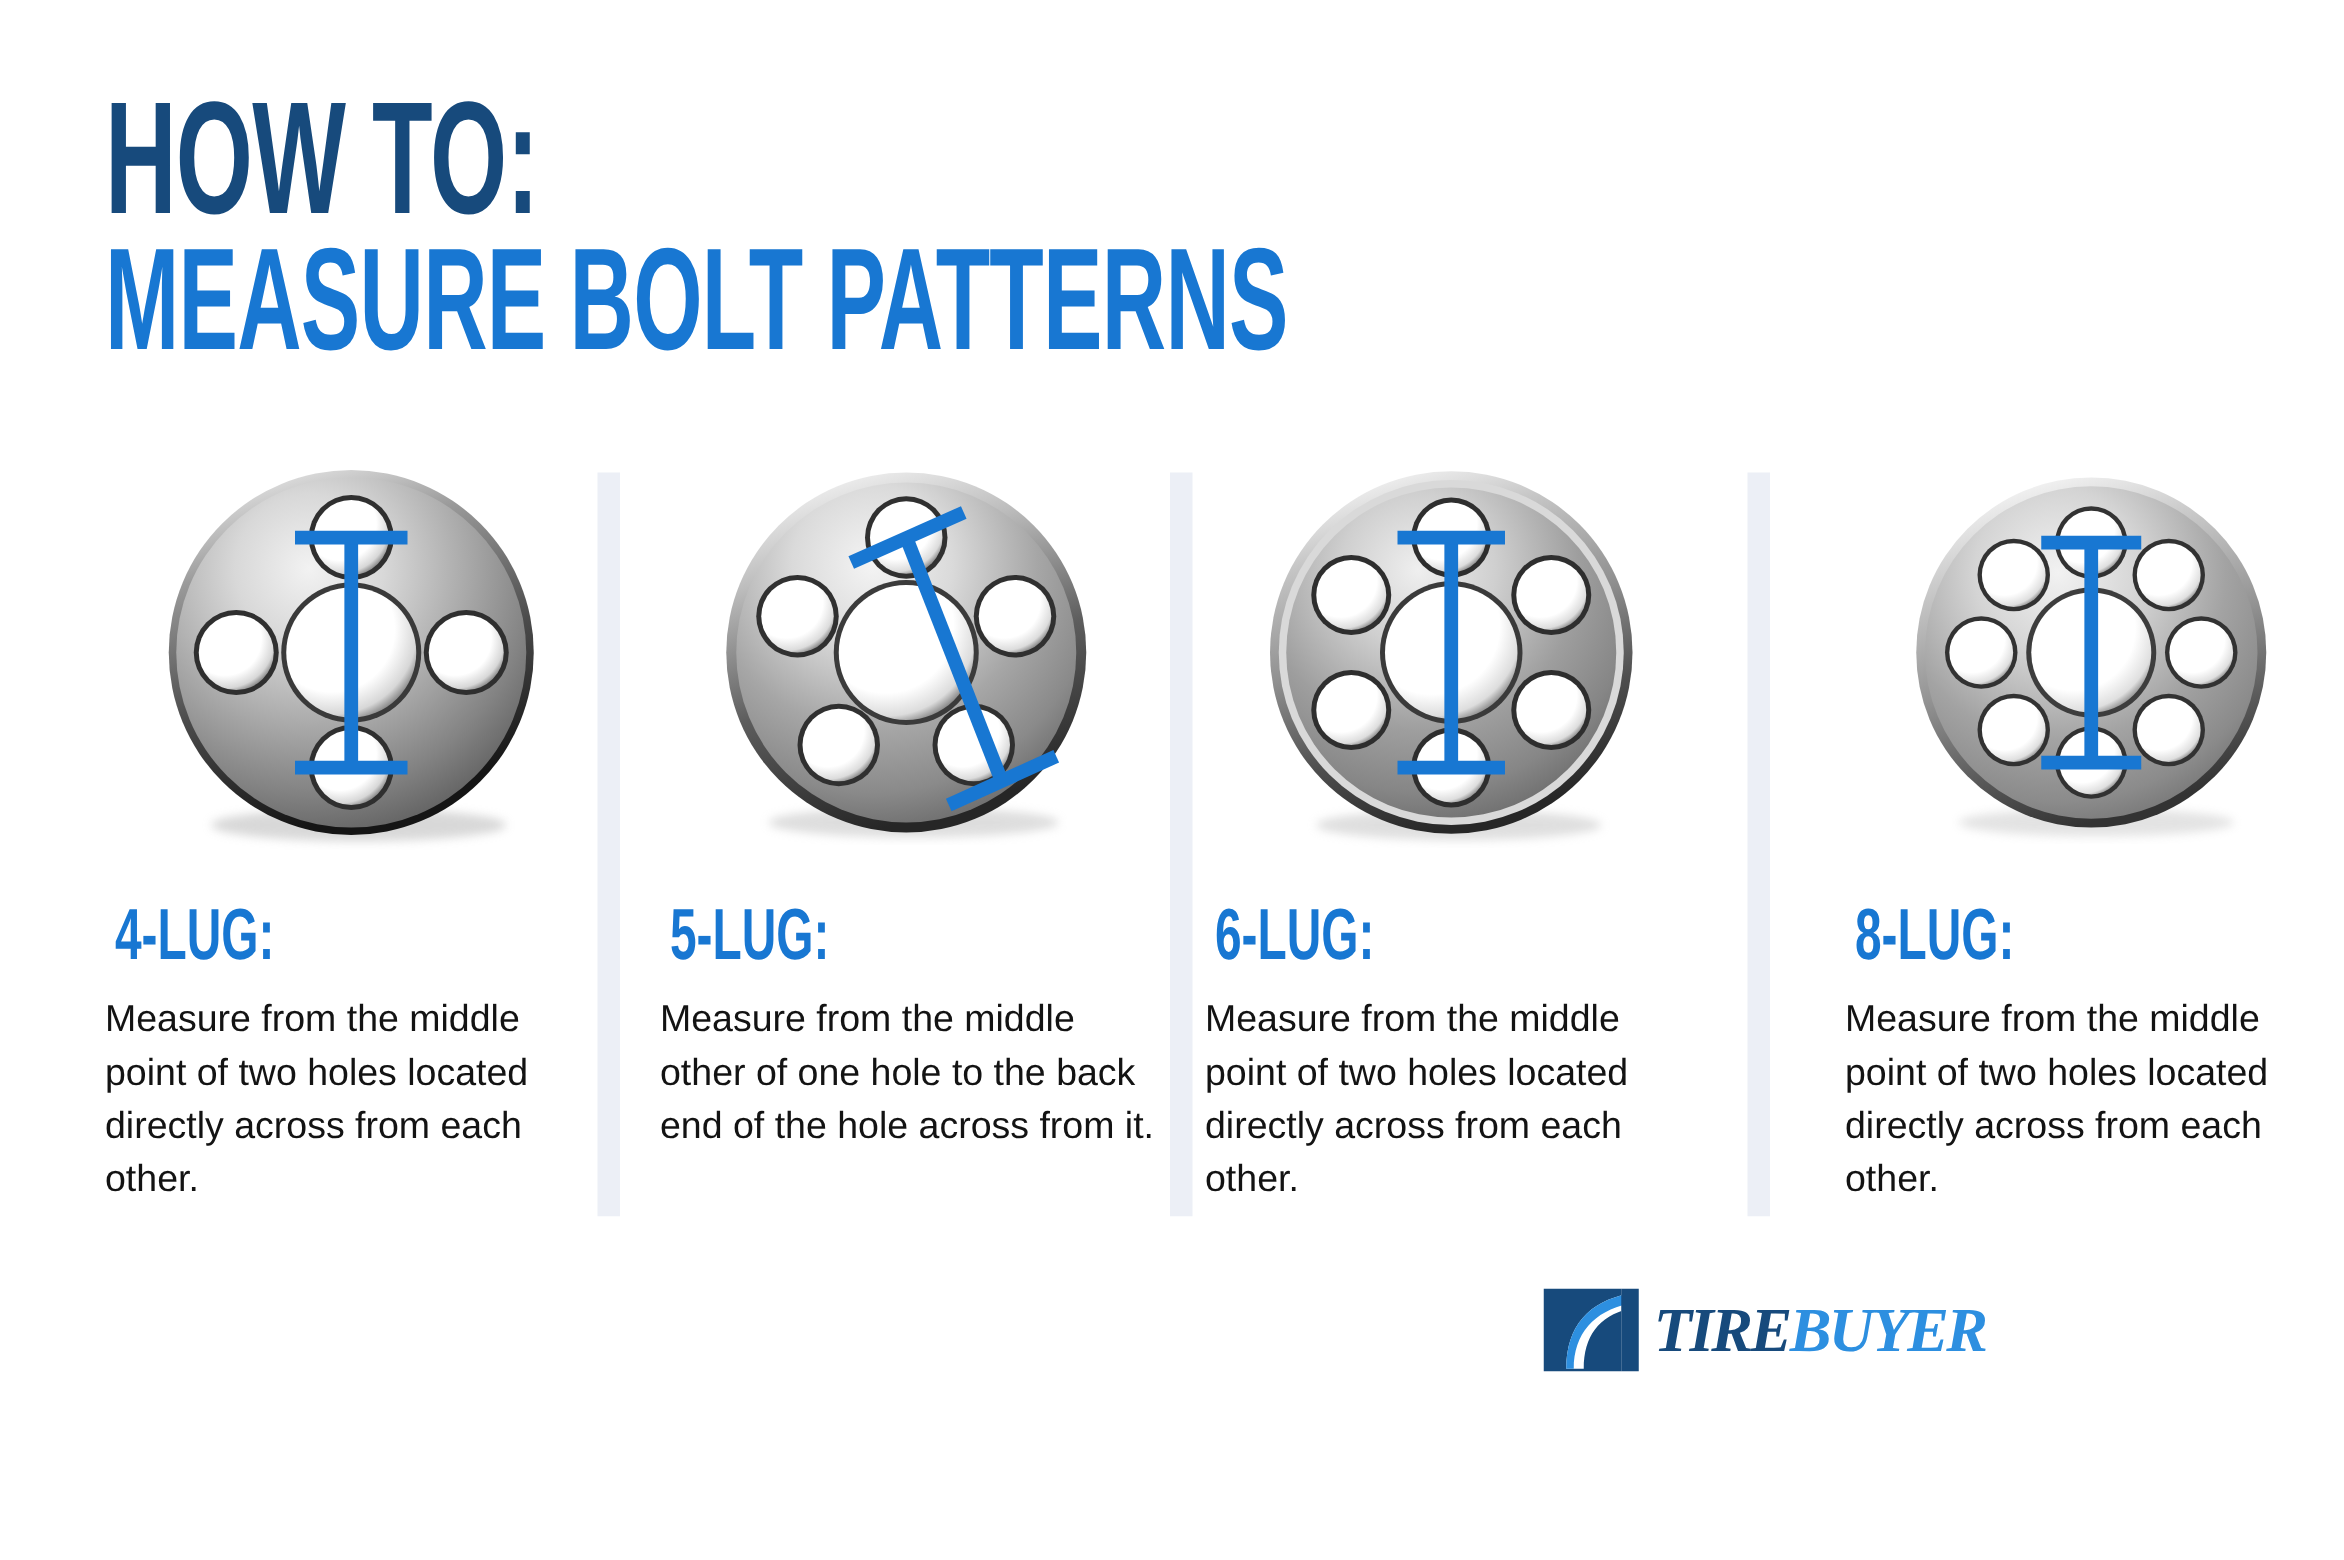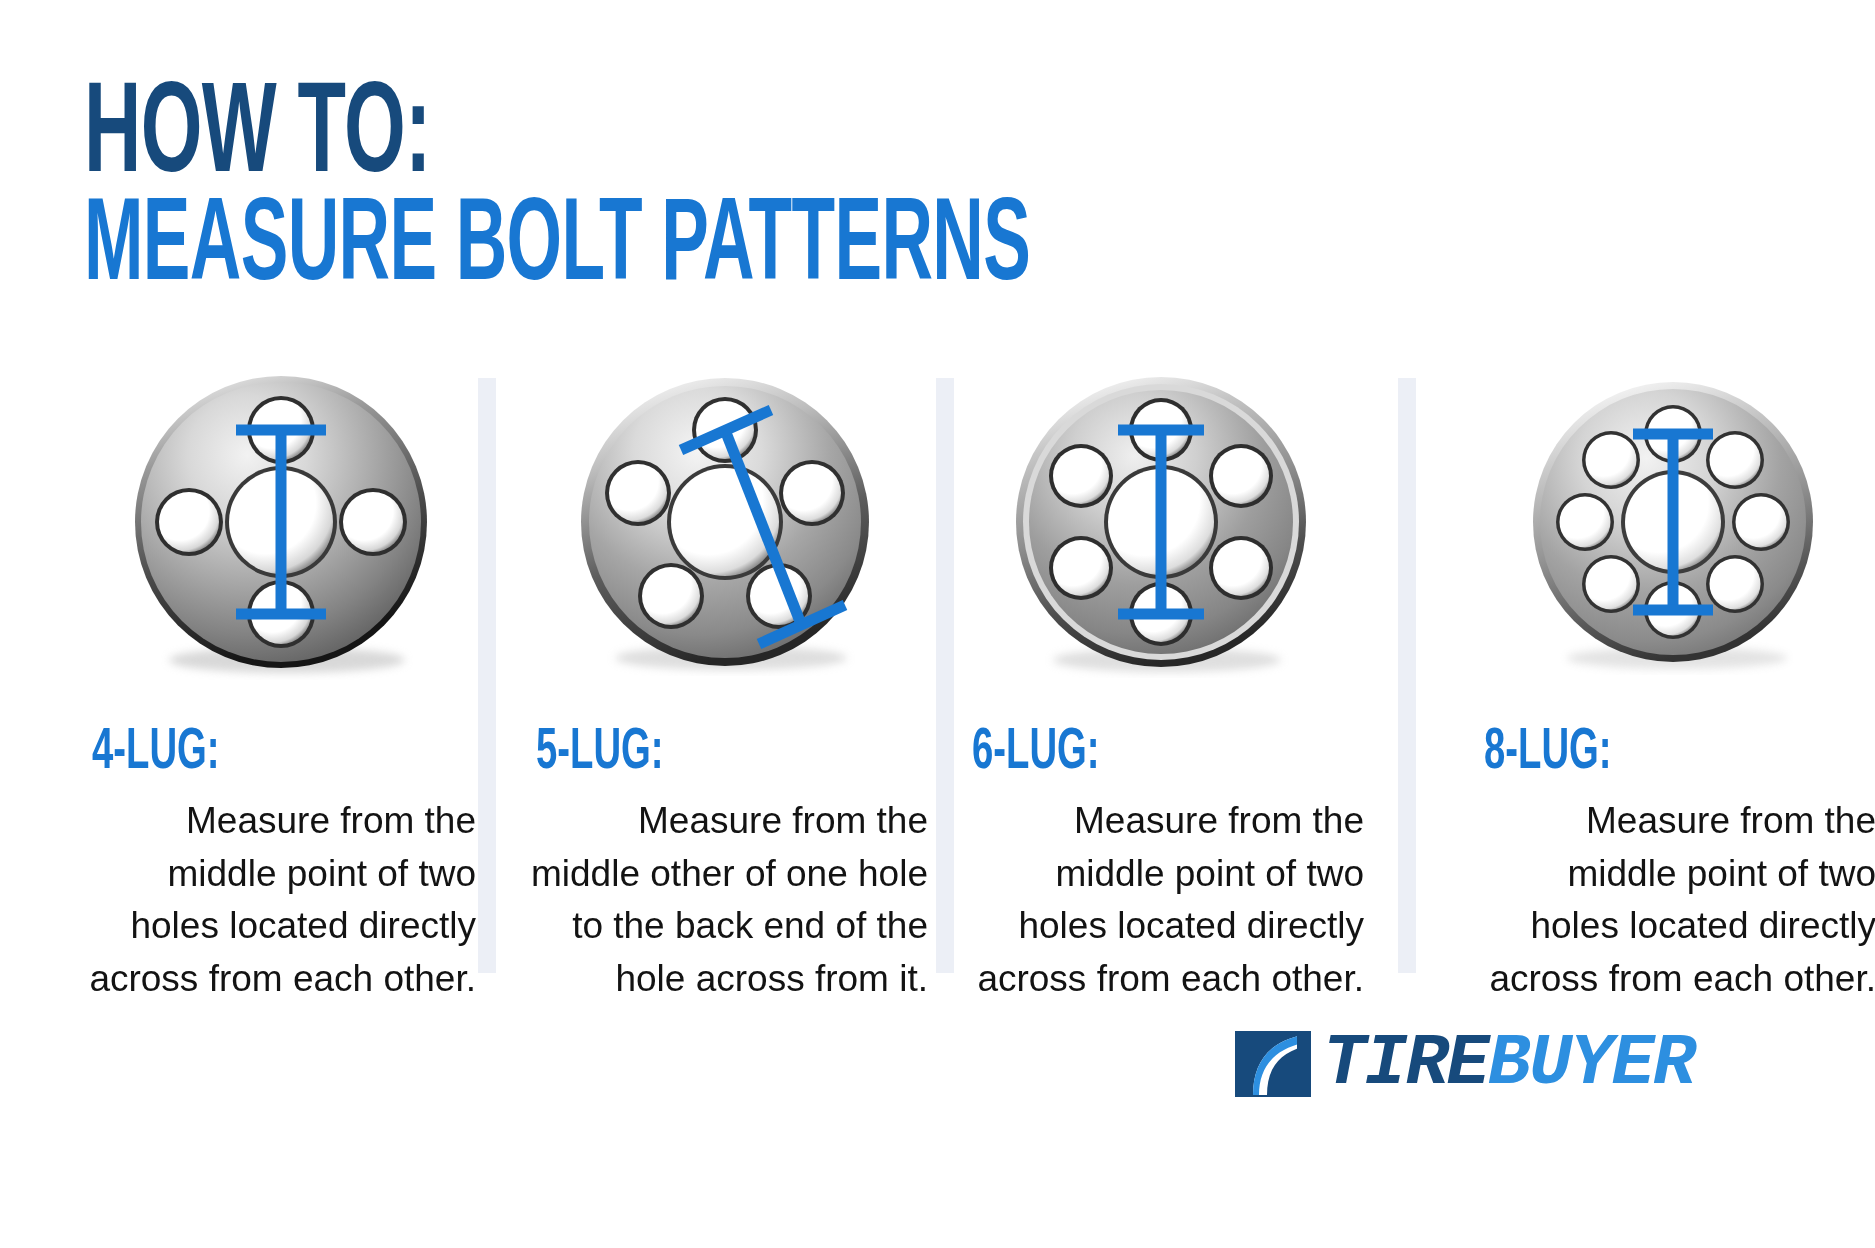--- a/index.html
+++ b/index.html
@@ -65,39 +65,39 @@
     transform:scaleX(0.66);
     transform-origin:left top;
     white-space:nowrap;
     margin-top:12px;
     margin-left:8px;
     letter-spacing:0px;
   }
   .caption{
     margin-top:14px;
     font-family:"Liberation Sans", sans-serif;
-    font-size:37px;
+    font-size:30px;
     line-height:1.42;
     color:#131313;
-    text-align:right;
+    text-align:left;
     width:400px;
   }
   .c0 .caption{width:392px;}
 
   
   .logo{
     position:absolute;left:1233px;top:1025px;
     display:flex;align-items:center;height:78px;
   }
   .logo-mark{width:84px;height:78px;margin-right:6px;}
   .logo-text{
-    font-family:Liberation Mono, monospace;
+    font-family:Liberation Serif, serif;
     font-weight:bold;
     font-style:italic;
-    font-size:72px;
+    font-size:50px;
     letter-spacing:-2px;
     white-space:nowrap;
     line-height:78px;
   }
   .logo-tire{color:#174A7C;}
   .logo-buyer{color:#2D8FE0;}
   .top-strip{position:absolute;left:0;top:0;width:1875px;height:14px;background:#ffffff;}
 </style>
 </head>
 <body>

